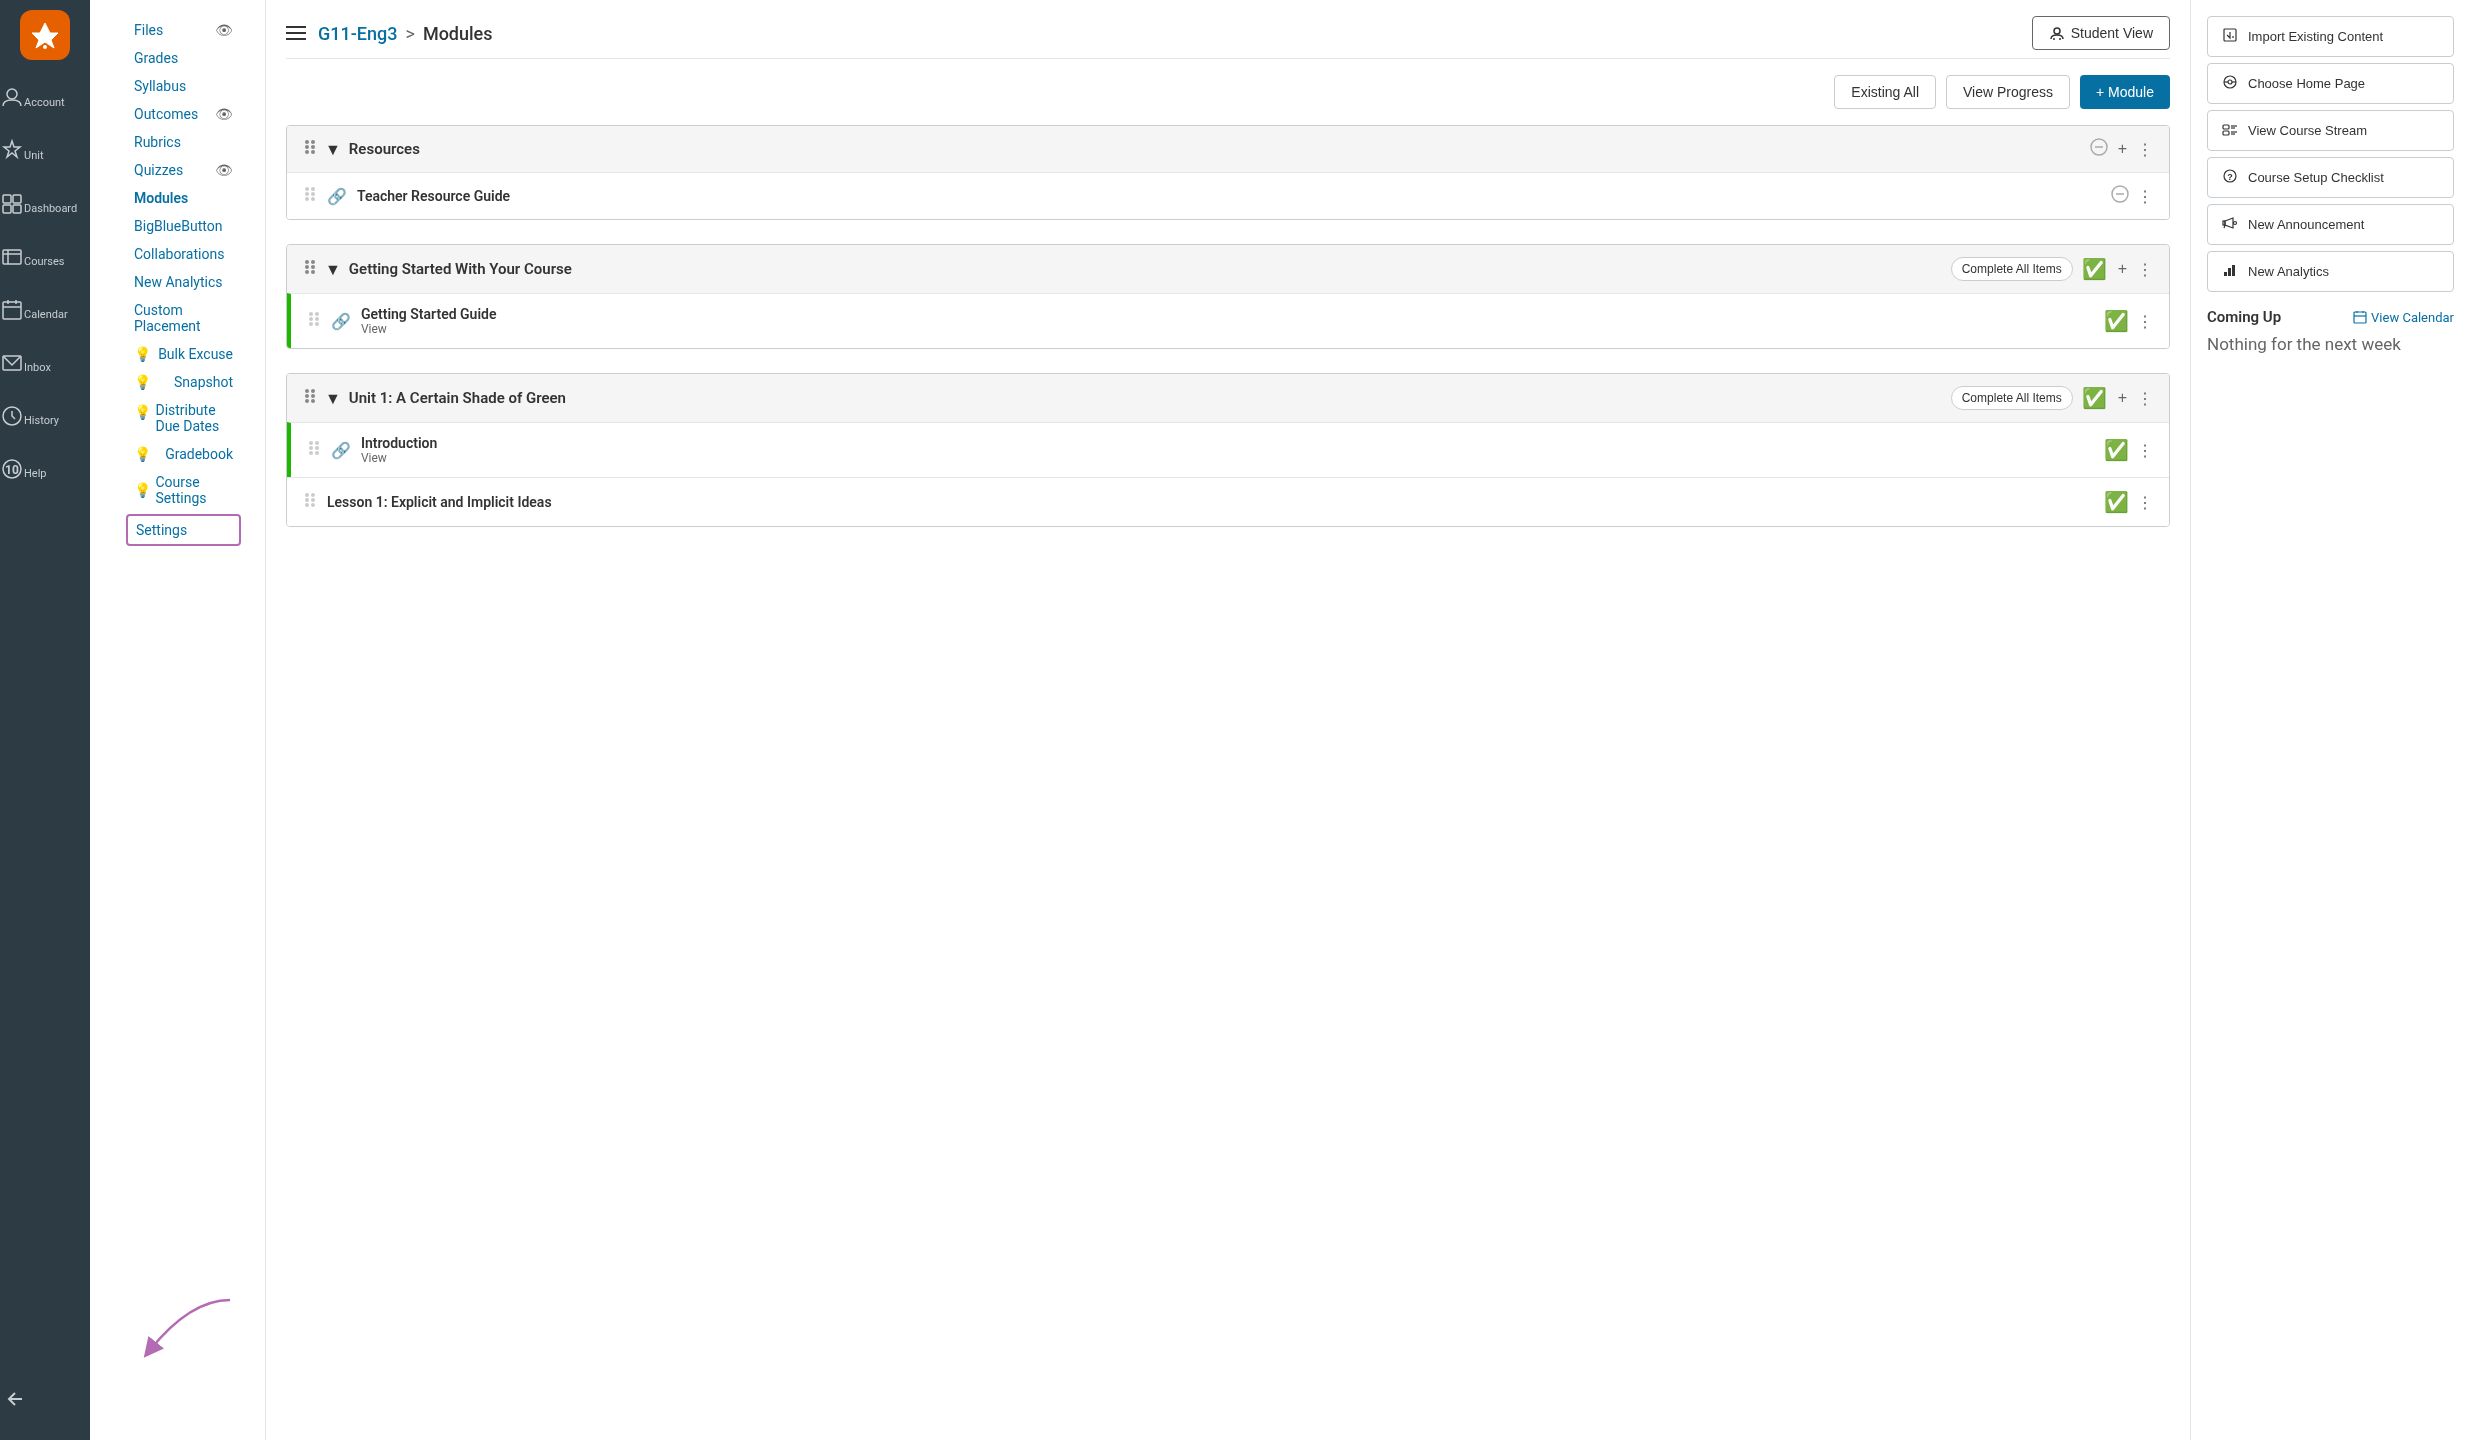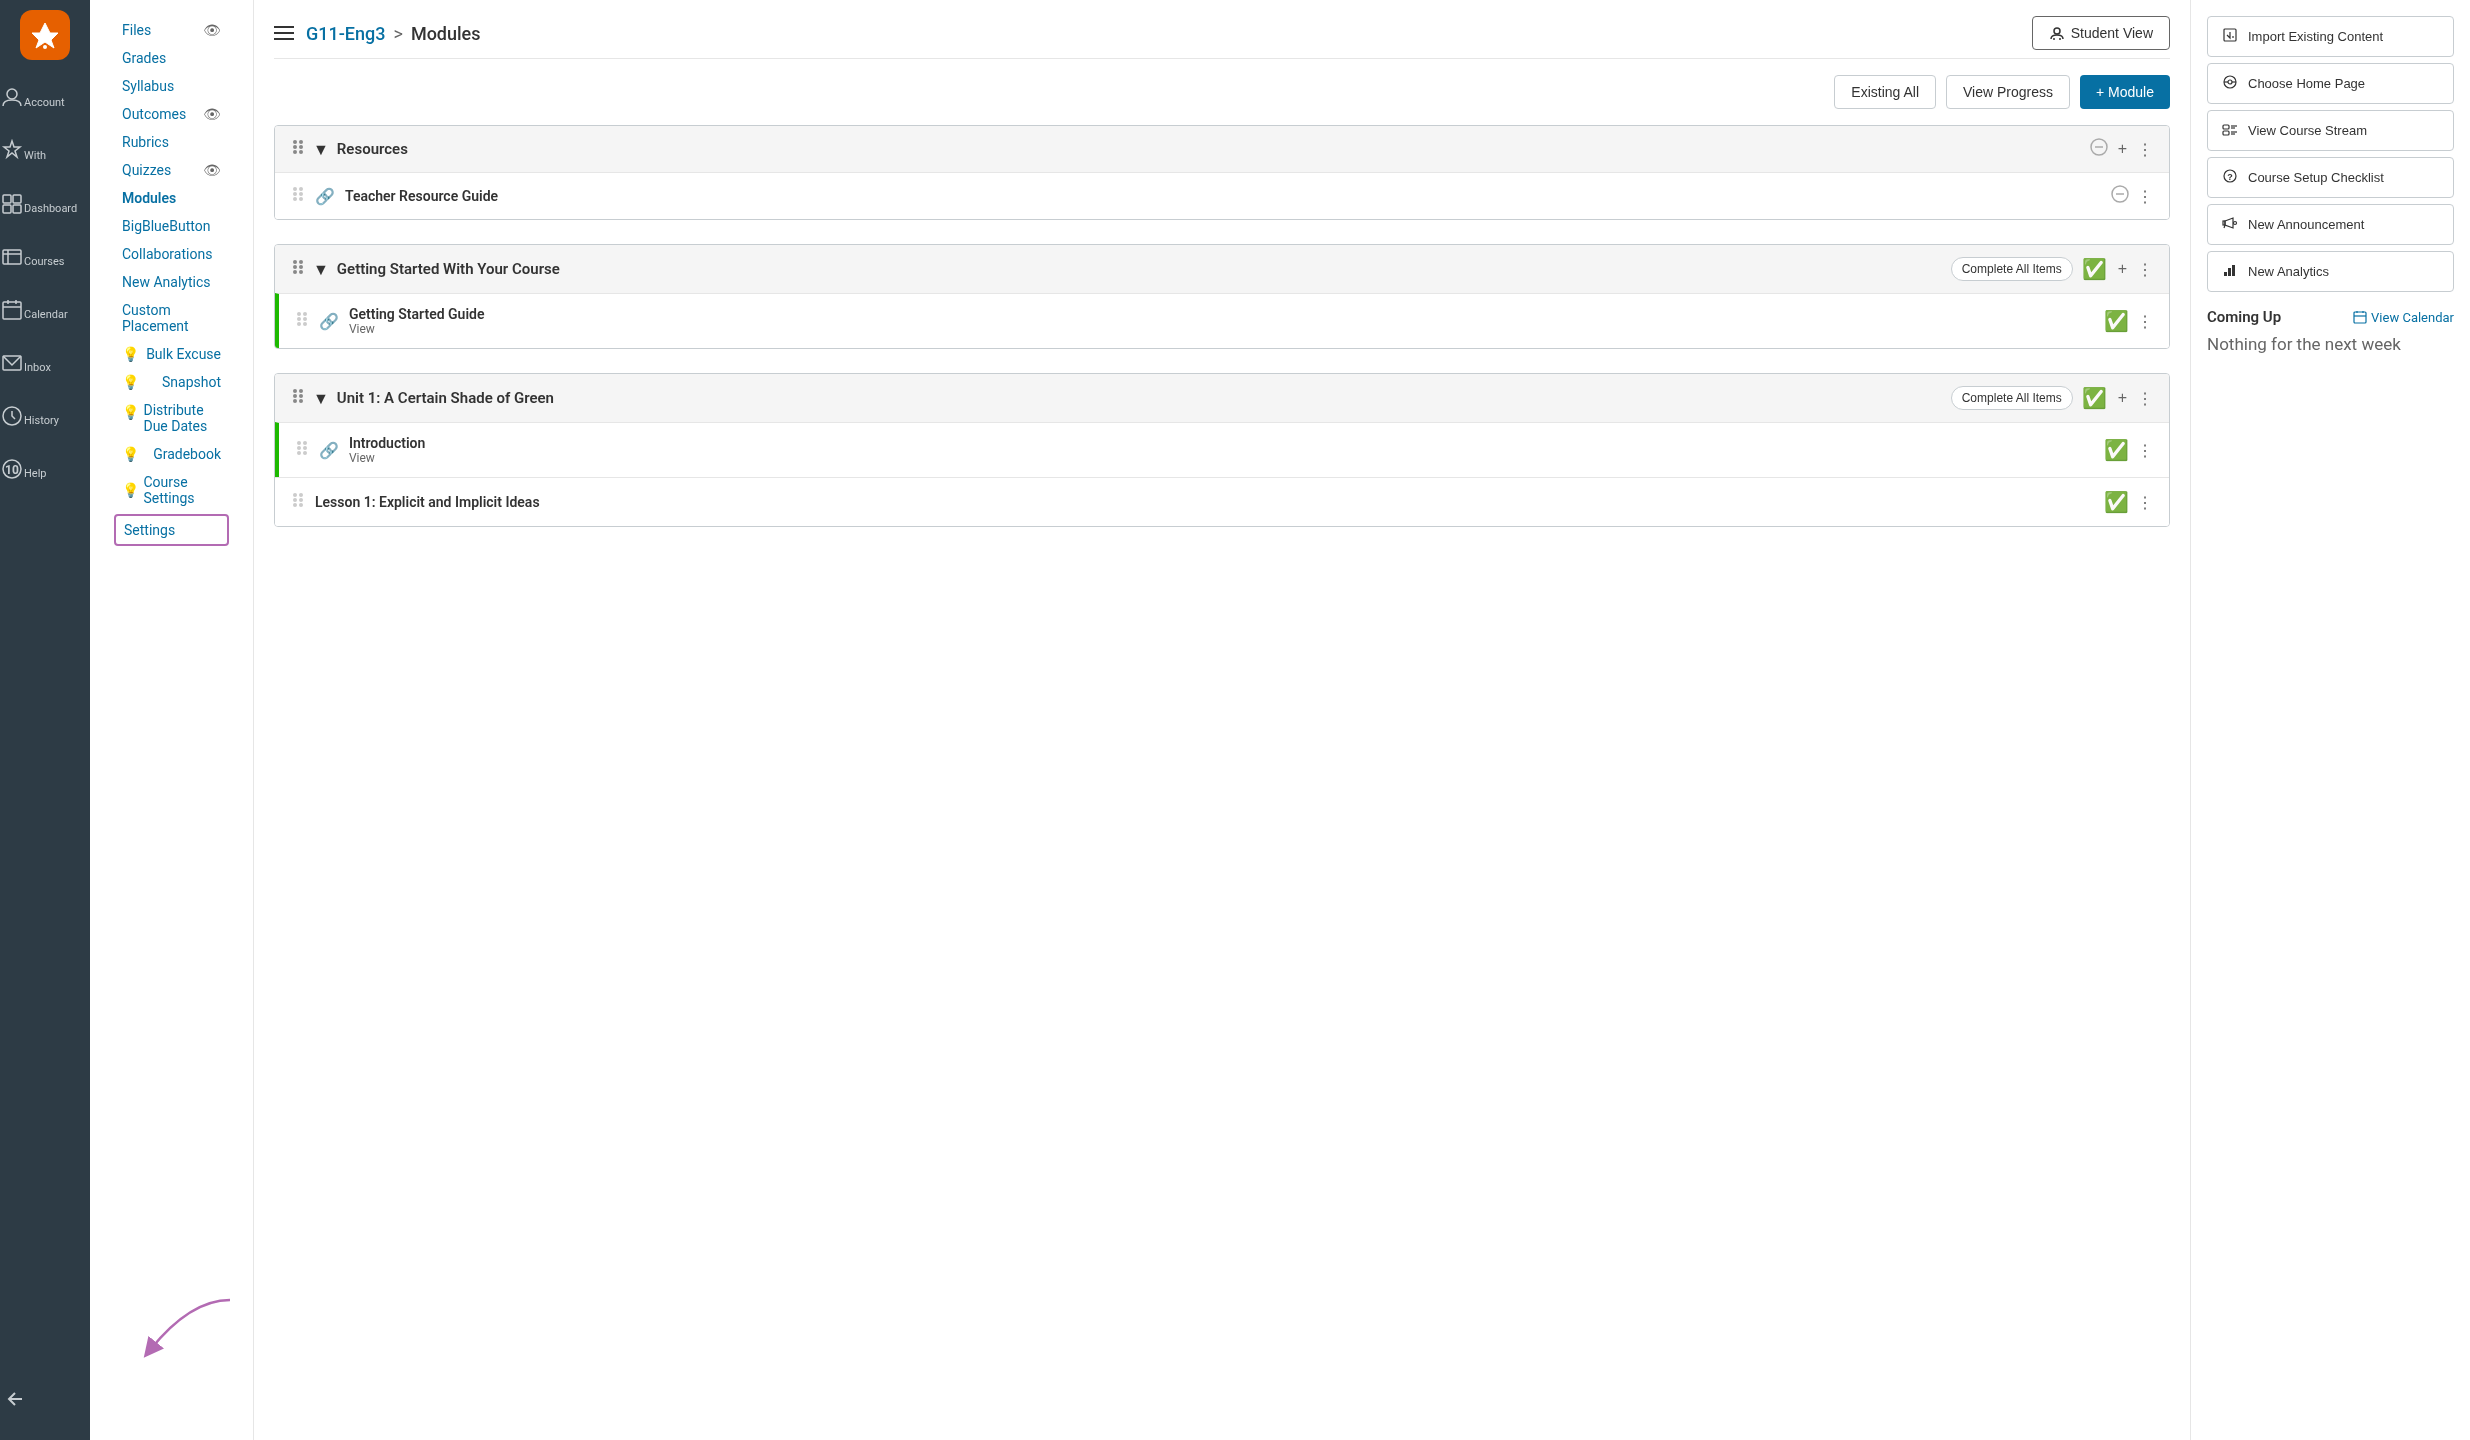--- a/index.html
+++ b/index.html
@@ -41,20 +41,21 @@
       overflow: hidden;
     }
 
     
     .course-nav {
       width: 164px;
       border-right: 1px solid #e6e6e6;
       padding: 16px 16px;
       overflow-y: auto;
       flex-shrink: 0;
+      margin-left: 12px;
     }
     .course-nav-item {
       display: flex; align-items: center; justify-content: space-between;
       padding: 6px 16px;
       color: #0770a3;
       font-size: 14px;
       cursor: pointer;
       text-decoration: none;
     }
     .course-nav-item.active { font-weight: 600; }
@@ -179,21 +180,21 @@
     </div>
     <span class="nav-label">Account</span>
   </div>
 
   <div class="global-nav-item">
     <div class="nav-icon">
       <svg width="24" height="24" viewBox="0 0 24 24" fill="none">
         <path d="M12 2 L14 8 L20 8 L15 12 L17 18 L12 14 L7 18 L9 12 L4 8 L10 8 Z" stroke="#c7cdd1" stroke-width="1.5" fill="none"></path>
       </svg>
     </div>
-    <span class="nav-label">With</span>
+    <span class="nav-label">Unit</span>
   </div>
 
   <div class="global-nav-item">
     <div class="nav-icon">
       <svg width="24" height="24" viewBox="0 0 24 24" fill="none">
         <rect x="3" y="3" width="8" height="8" rx="1" stroke="#c7cdd1" stroke-width="1.5"></rect>
         <rect x="13" y="3" width="8" height="8" rx="1" stroke="#c7cdd1" stroke-width="1.5"></rect>
         <rect x="3" y="13" width="8" height="8" rx="1" stroke="#c7cdd1" stroke-width="1.5"></rect>
         <rect x="13" y="13" width="8" height="8" rx="1" stroke="#c7cdd1" stroke-width="1.5"></rect>
       </svg>

